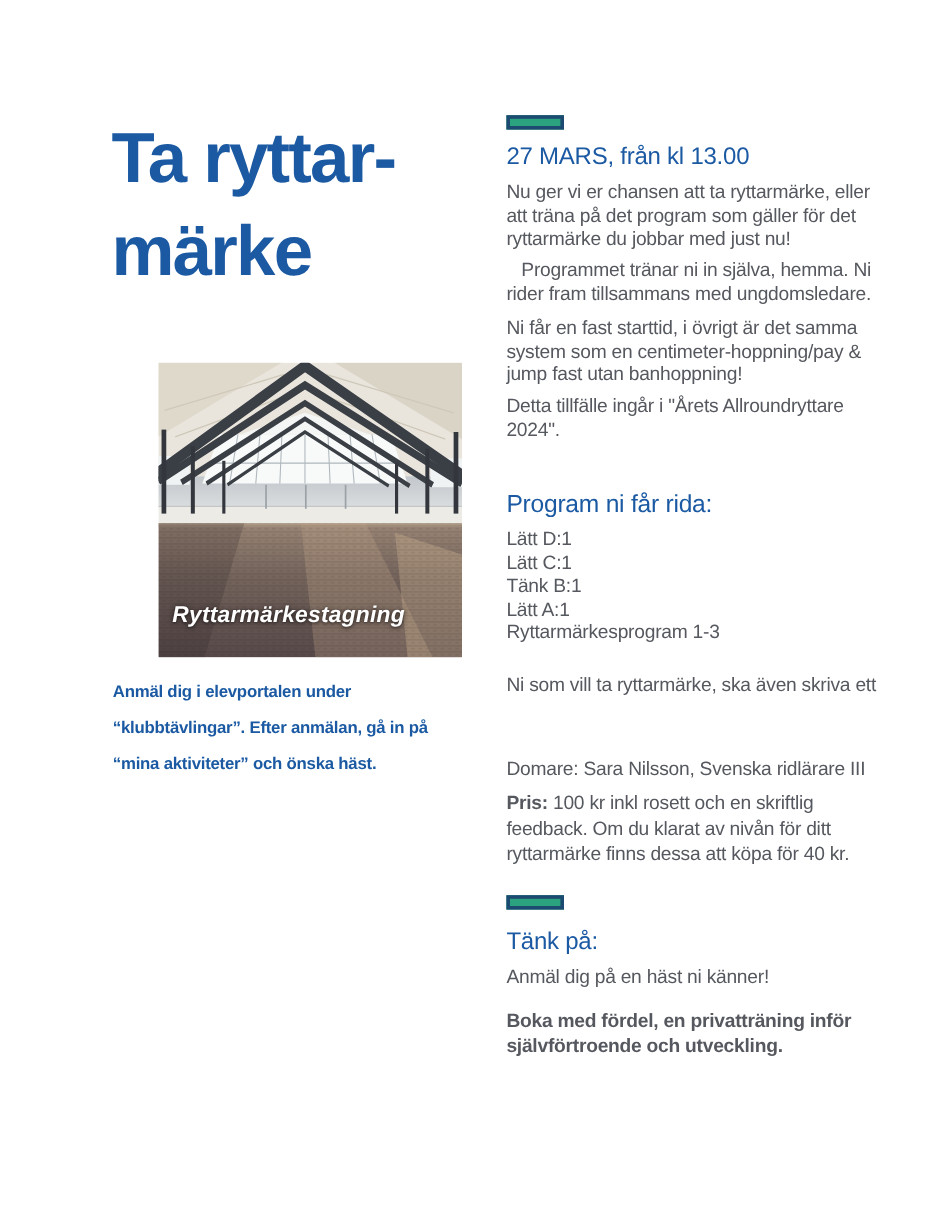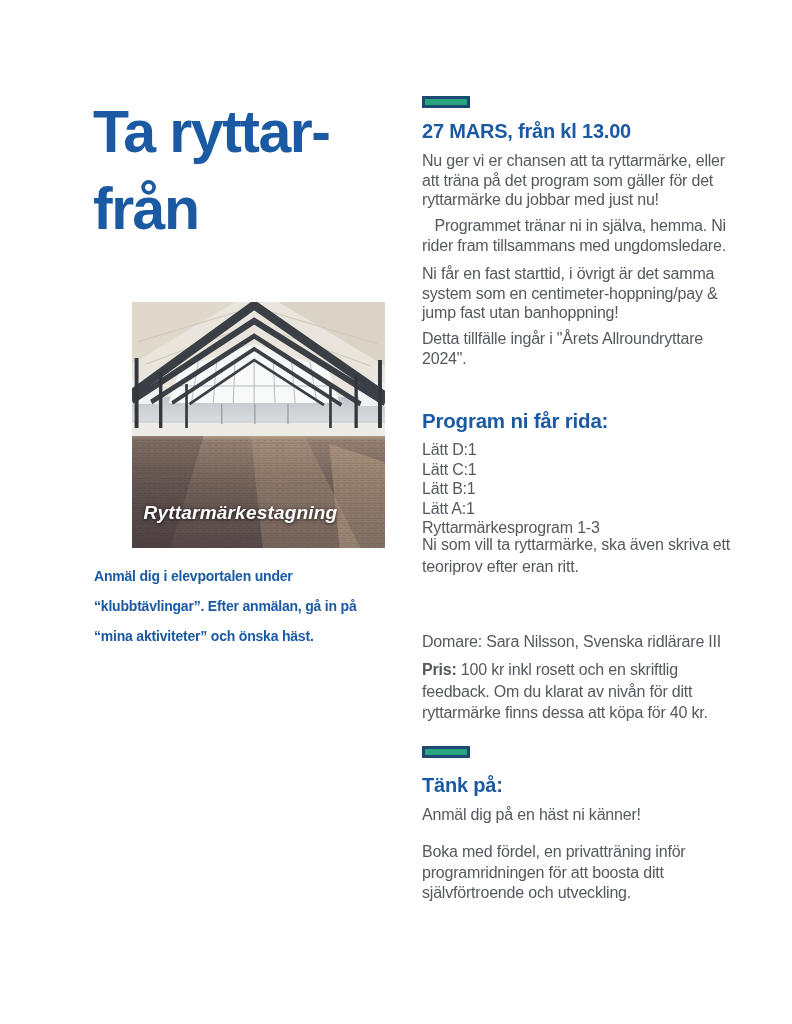--- a/index.html
+++ b/index.html
@@ -36,49 +36,49 @@
     font-size:14px;line-height:30px;font-weight:700;
     color:var(--blue);letter-spacing:-.2px;white-space:nowrap;
   }
   
   .rcol{position:absolute;left:422px;top:0;width:310px;}
   .rcol>*{position:absolute;left:0;}
   .bar{width:48px;height:12px;background:var(--teal);border:3px solid var(--navy);}
   .bar1{top:96px;}
   .bar2{top:746px;}
   .h-blue{
-    font-size:20px;font-weight:700;color:var(--blue);
+    font-size:20px;font-weight:400;color:var(--blue);
     letter-spacing:-.2px;white-space:nowrap;
   }
   .date-heading{top:120px;}
   .program-heading{top:409px;font-size:20.5px;}
   .tank-heading{top:774px;}
   .para{font-size:16px;line-height:19.5px;color:var(--body);letter-spacing:-.2px;}
   .para>div{white-space:nowrap;}
   .p1{top:151px;}
   .p2{top:216px;text-align:right;}
   .p3{top:264px;}
   .p4{top:329px;}
   .program-list{top:440px;line-height:19.5px;}
-  .note{top:534px;line-height:21.5px;}
+  .note{top:561px;line-height:21.5px;}
   .judge{top:620px;white-space:nowrap;margin-top:12px;}
   .price{top:659px;line-height:21.5px;}
   .anmal{top:805px;white-space:nowrap;}
-  .boka{top:842px;line-height:20.5px;}
+  .boka{top:842px;line-height:20.5px;font-weight:bold;}
   .bold{font-weight:700;text-align:center;}
 </style>
 </head>
 <body>
 
 <div class="page">
 
   <div>
     <h1 class="title">
         <div>Ta ryttar-</div>
-        <div>från</div>
+        <div>märke</div>
       </h1>
 
     <figure class="photo">
       <svg viewBox="0 0 290 246" preserveAspectRatio="none">
         <defs>
           <linearGradient id="floorG" x1="0" y1="0" x2="0" y2="1">
             <stop offset="0" stop-color="#9A8576"></stop>
             <stop offset="0.4" stop-color="#74645C"></stop>
             <stop offset="1" stop-color="#57494A"></stop>
           </linearGradient>
@@ -183,40 +183,38 @@
       </div>
     <div class="para p4">
         <div>Detta tillfälle ingår i "Årets Allroundryttare</div>
         <div>2024".</div>
       </div>
 
     <h2 class="h-blue program-heading">Program ni får rida:</h2>
     <div class="para program-list">
         <div>Lätt D:1</div>
         <div>Lätt C:1</div>
-        <div>Lätt B:1</div>
+        <div>Tänk B:1</div>
         <div>Lätt A:1</div>
         <div>Ryttarmärkesprogram 1-3</div>
       </div>
 
     <div class="para note">
         <div>Ni som vill ta ryttarmärke, ska även skriva ett</div>
-        <div>teoriprov efter eran ritt.</div>
       </div>
     <div class="para judge">Domare: Sara Nilsson, Svenska ridlärare III</div>
 
     <div class="para price">
       <div><span class="bold">Pris:</span><span> 100 kr inkl rosett och en skriftlig</span></div>
       <div>feedback. Om du klarat av nivån för ditt</div>
       <div>ryttarmärke finns dessa att köpa för 40 kr.</div>
     </div>
 
     <div class="bar bar2"></div>
     <h2 class="h-blue tank-heading">Tänk på:</h2>
     <div class="para anmal">Anmäl dig på en häst ni känner!</div>
     <div class="para boka">
         <div>Boka med fördel, en privatträning inför</div>
-        <div>programridningen för att boosta ditt</div>
         <div>självförtroende och utveckling.</div>
       </div>
   </div>
 
 </div>
 
 </body></html>

